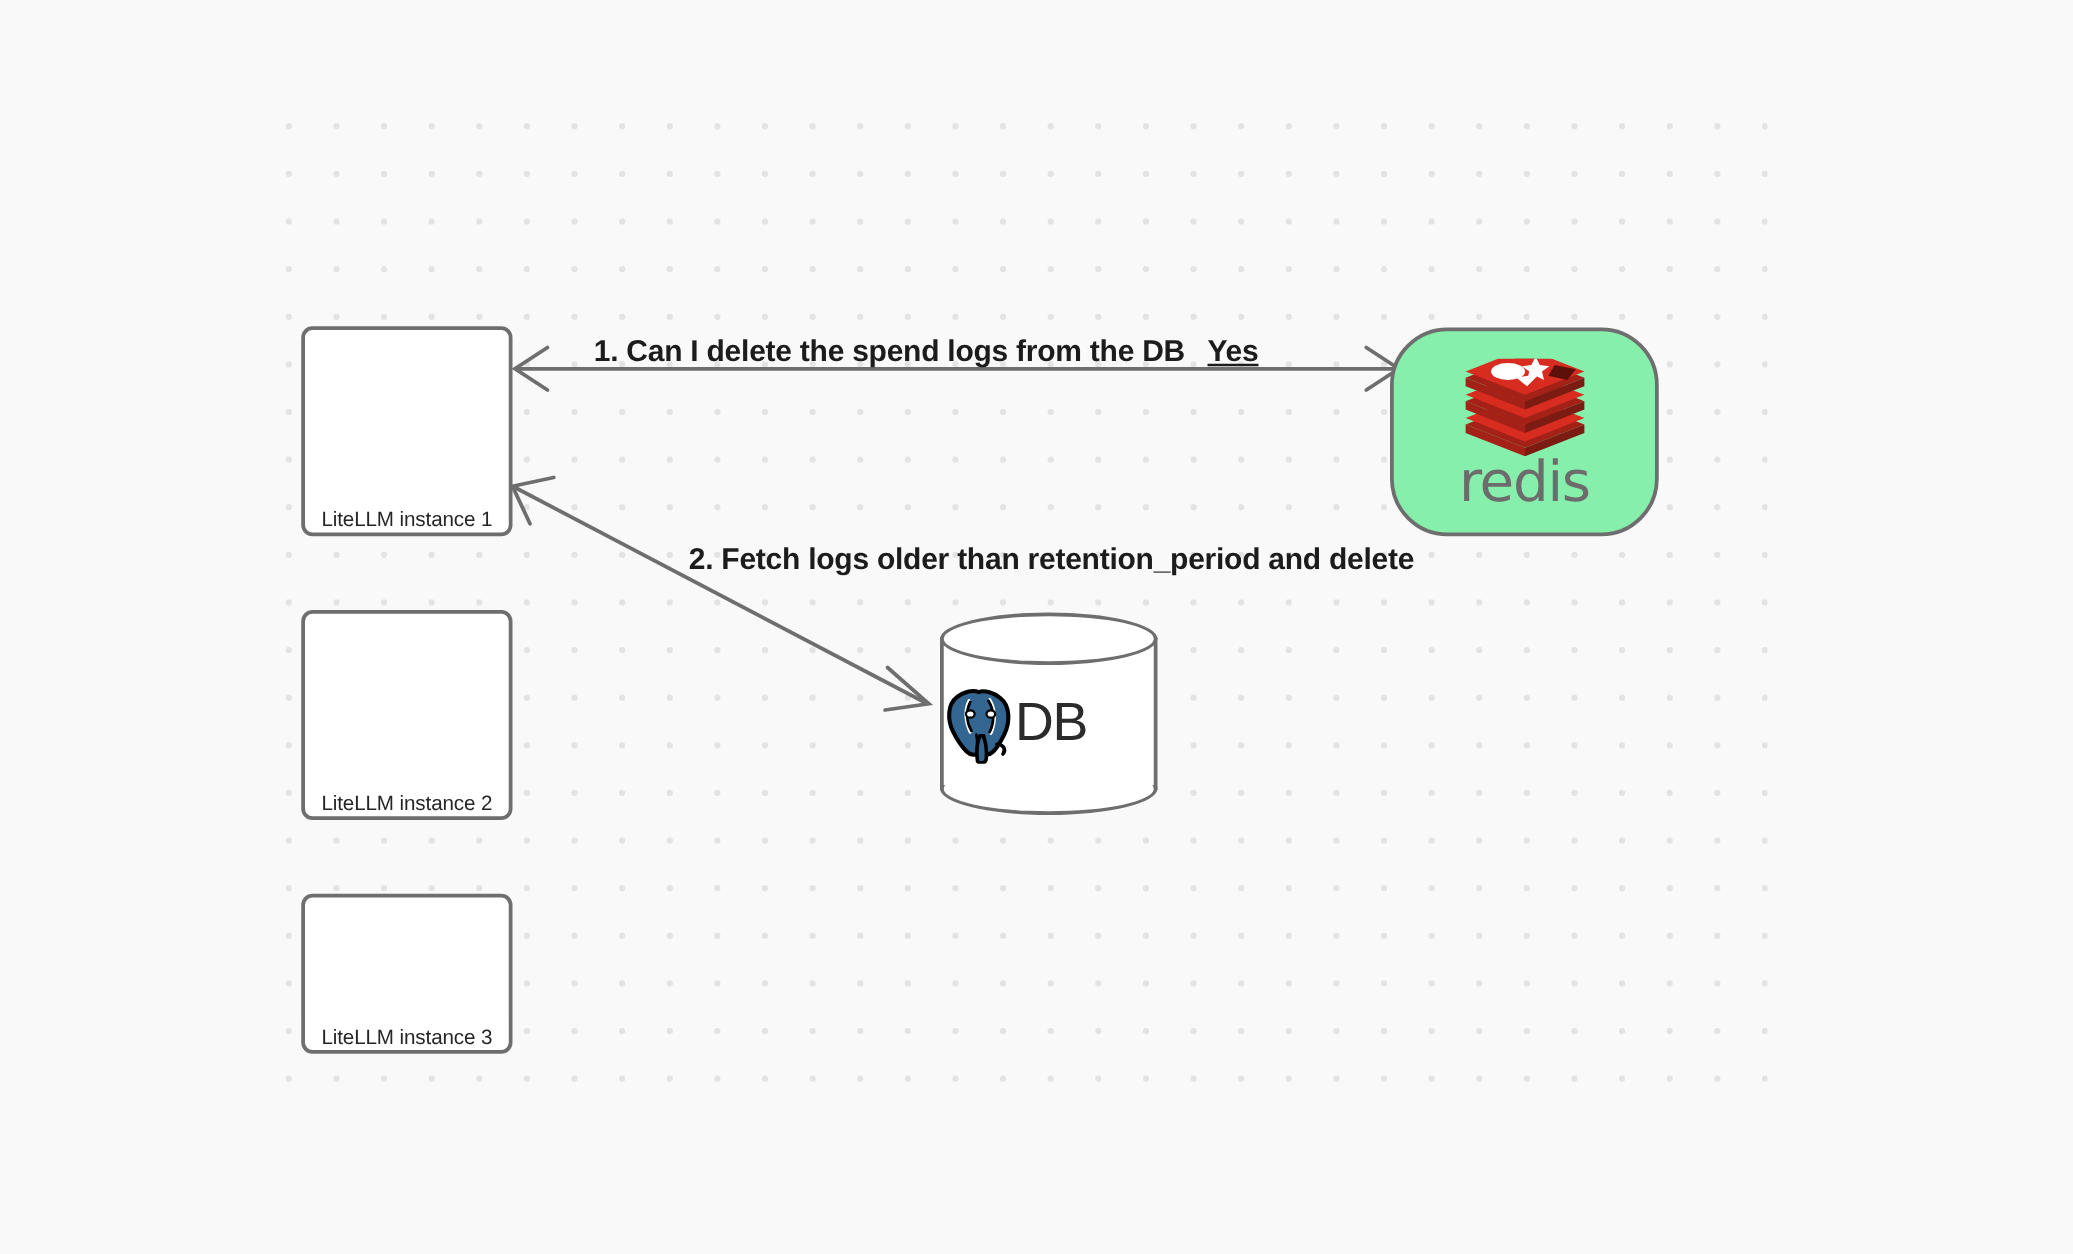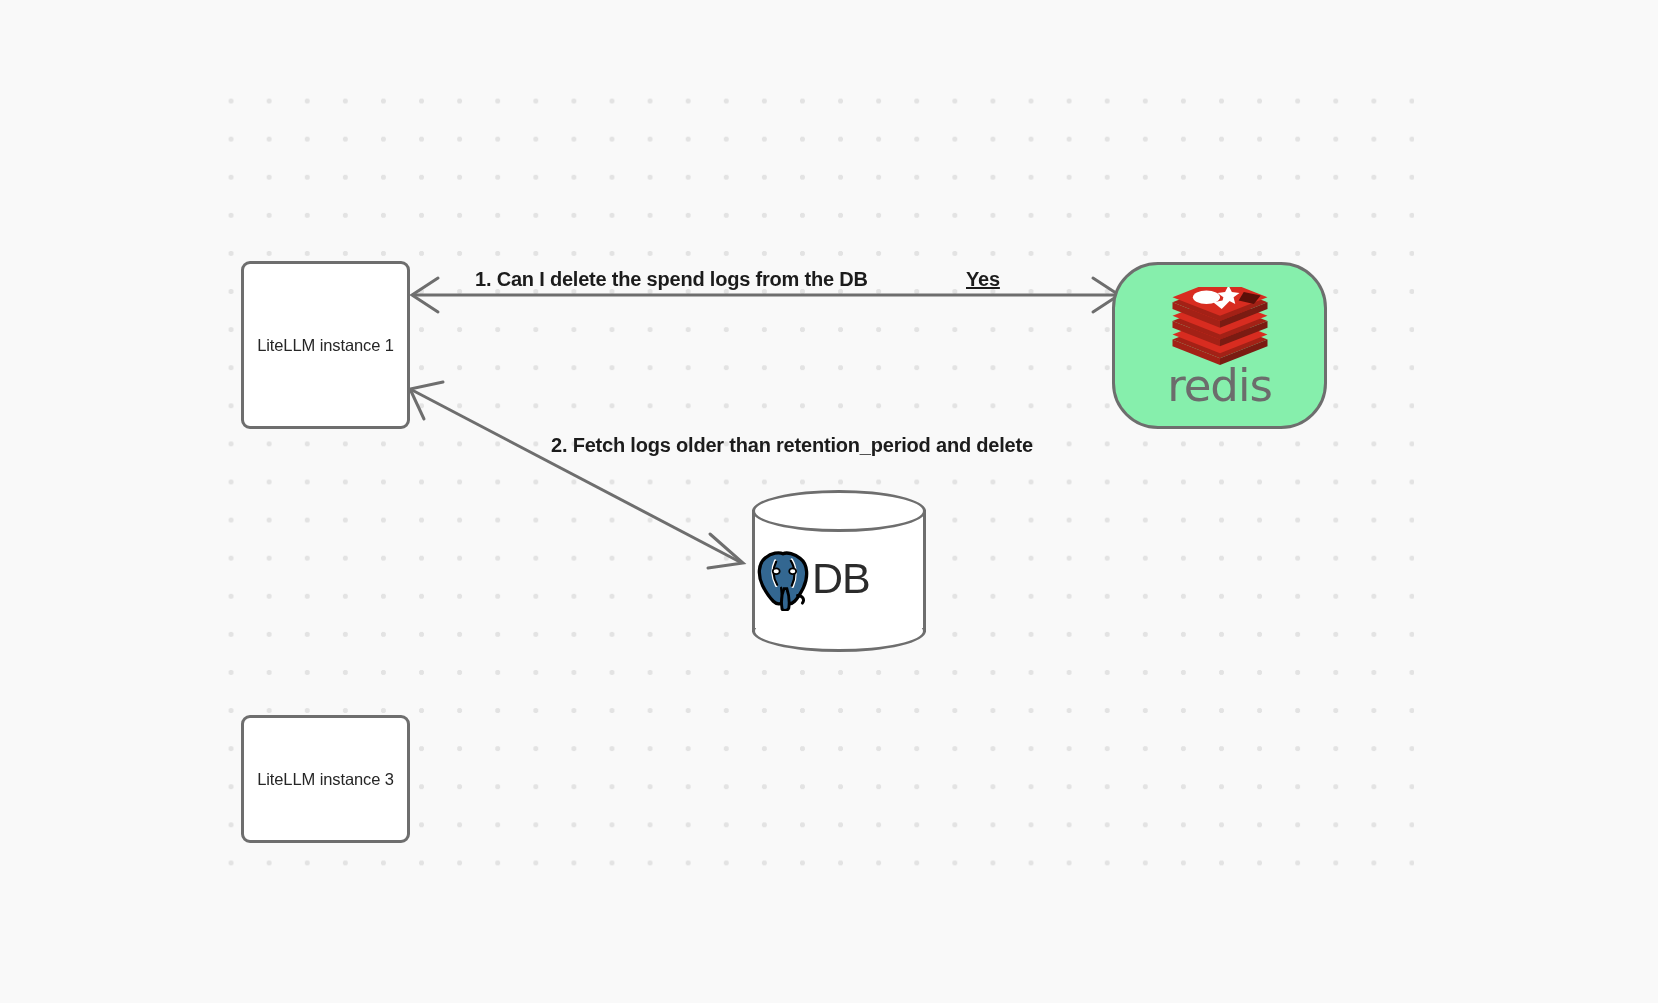--- a/index.html
+++ b/index.html
@@ -29,21 +29,21 @@
     background-position: 4px 4px;
   }
 
   
   .node-box {
     position: absolute;
     background: #ffffff;
     border: 3px solid #6e6e6e;
     border-radius: 9px;
     display: flex;
-    align-items: center;
+    align-items: flex-end;
     justify-content: center;
     box-sizing: border-box;
   }
   .node-box .node-label {
     font-size: 16.5px;
     color: #262626;
     font-family: "Liberation Sans", sans-serif;
     letter-spacing: -0.1px;
     white-space: nowrap;
   }
@@ -151,21 +151,21 @@
     overflow: visible;
   }
 
   
   .edge-label {
     position: absolute;
     font-family: "Liberation Sans", sans-serif;
     font-weight: bold;
     color: #1c1c1c;
     white-space: nowrap;
-    font-size: 20px;
+    font-size: 24px;
     letter-spacing: -0.2px;
   }
   #edge-label-1 { left: 475px; top: 268px; }
   #edge-label-yes { left: 966px; top: 268px; text-decoration: underline; }
   #edge-label-2 { left: 551px; top: 434px; }
 </style>
 </head>
 <body>
 
 <div id="canvas">
@@ -195,20 +195,23 @@
   <div class="edge-label" id="edge-label-1">1.  Can I delete the spend logs from the DB</div>
 
   <div class="edge-label" id="edge-label-yes">Yes</div>
 
   <div class="edge-label" id="edge-label-2">2.  Fetch logs older than retention_period and delete</div>
 
   <div class="node-box" id="node-litellm-1">
     <span class="node-label">LiteLLM instance 1</span>
   </div>
 
+  <div class="node-box" id="node-litellm-2">
+    <span class="node-label">LiteLLM instance 2</span>
+  </div>
 
   <div class="node-box" id="node-litellm-3">
     <span class="node-label">LiteLLM instance 3</span>
   </div>
 
   <div id="node-redis">
     <div class="redis-logo">
       <svg viewBox="0 0 120 92" width="104" height="78">
 
         <path d="M4 62 L60 40 L116 62 L60 84 Z" fill="#a32116"></path>

